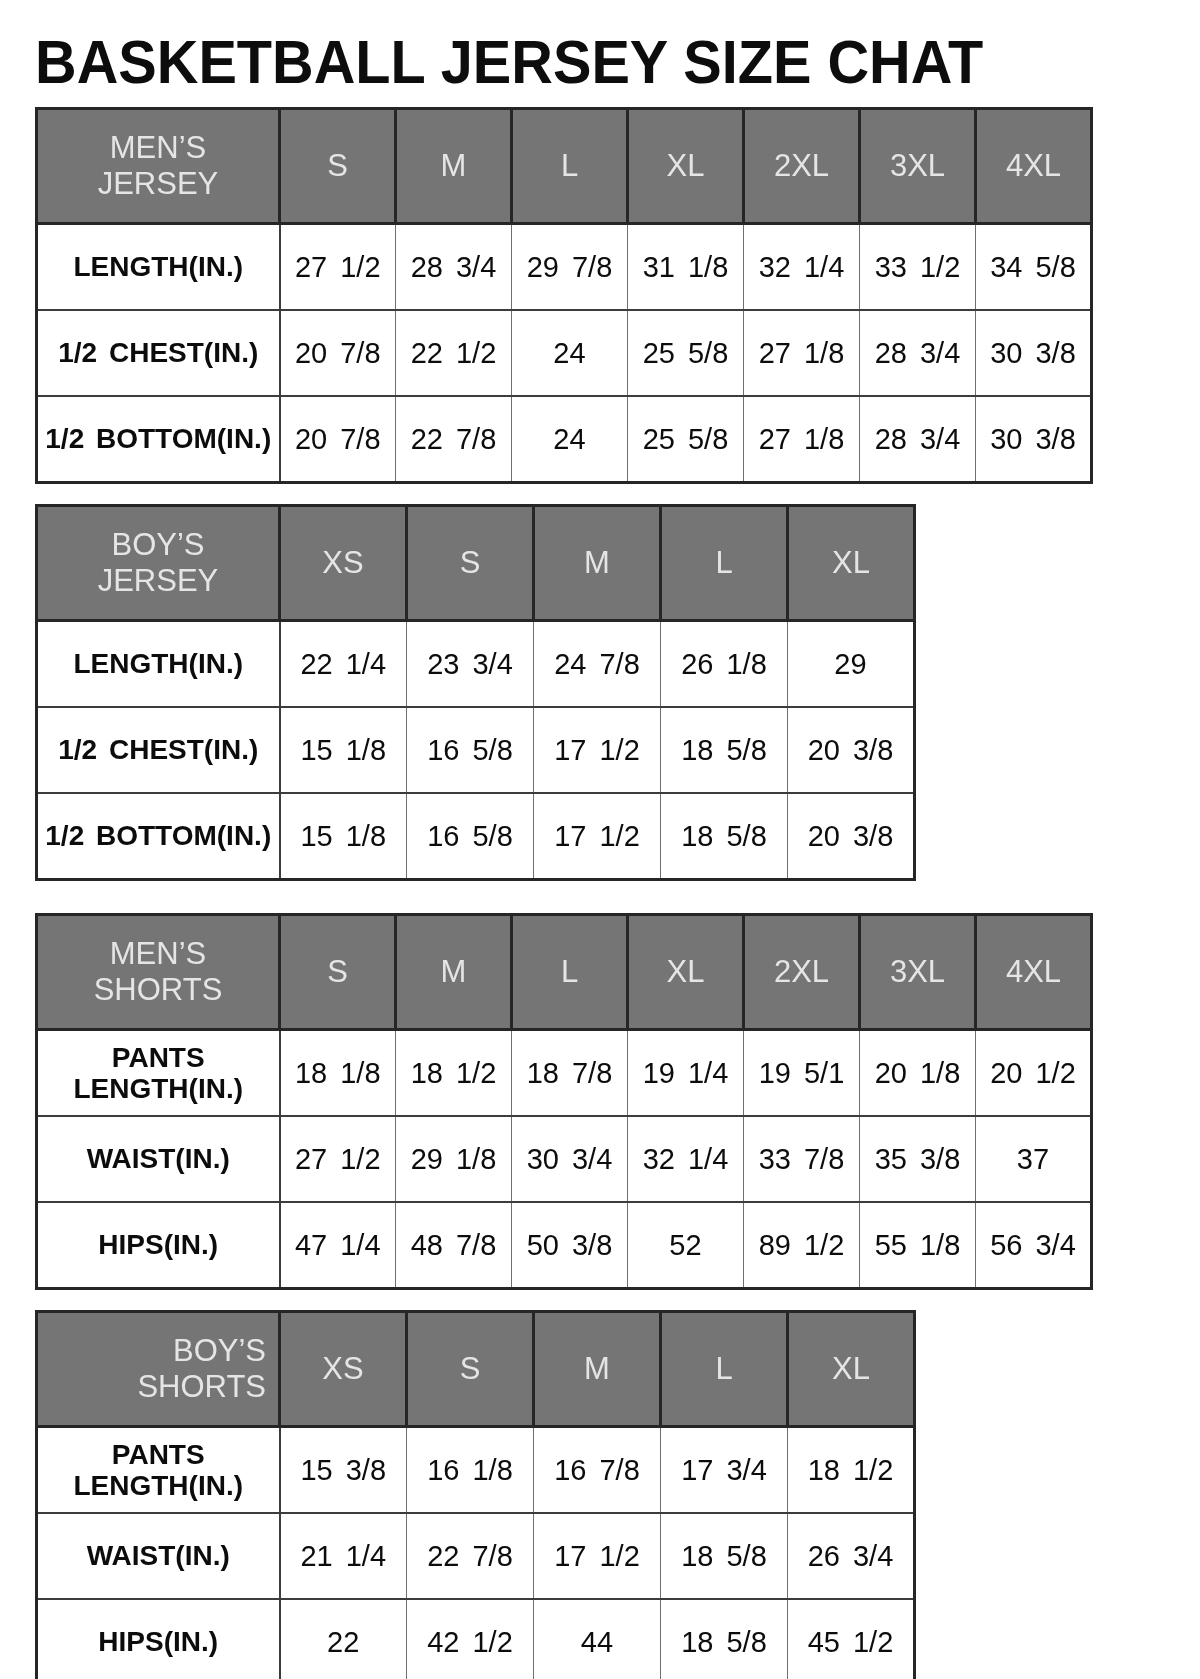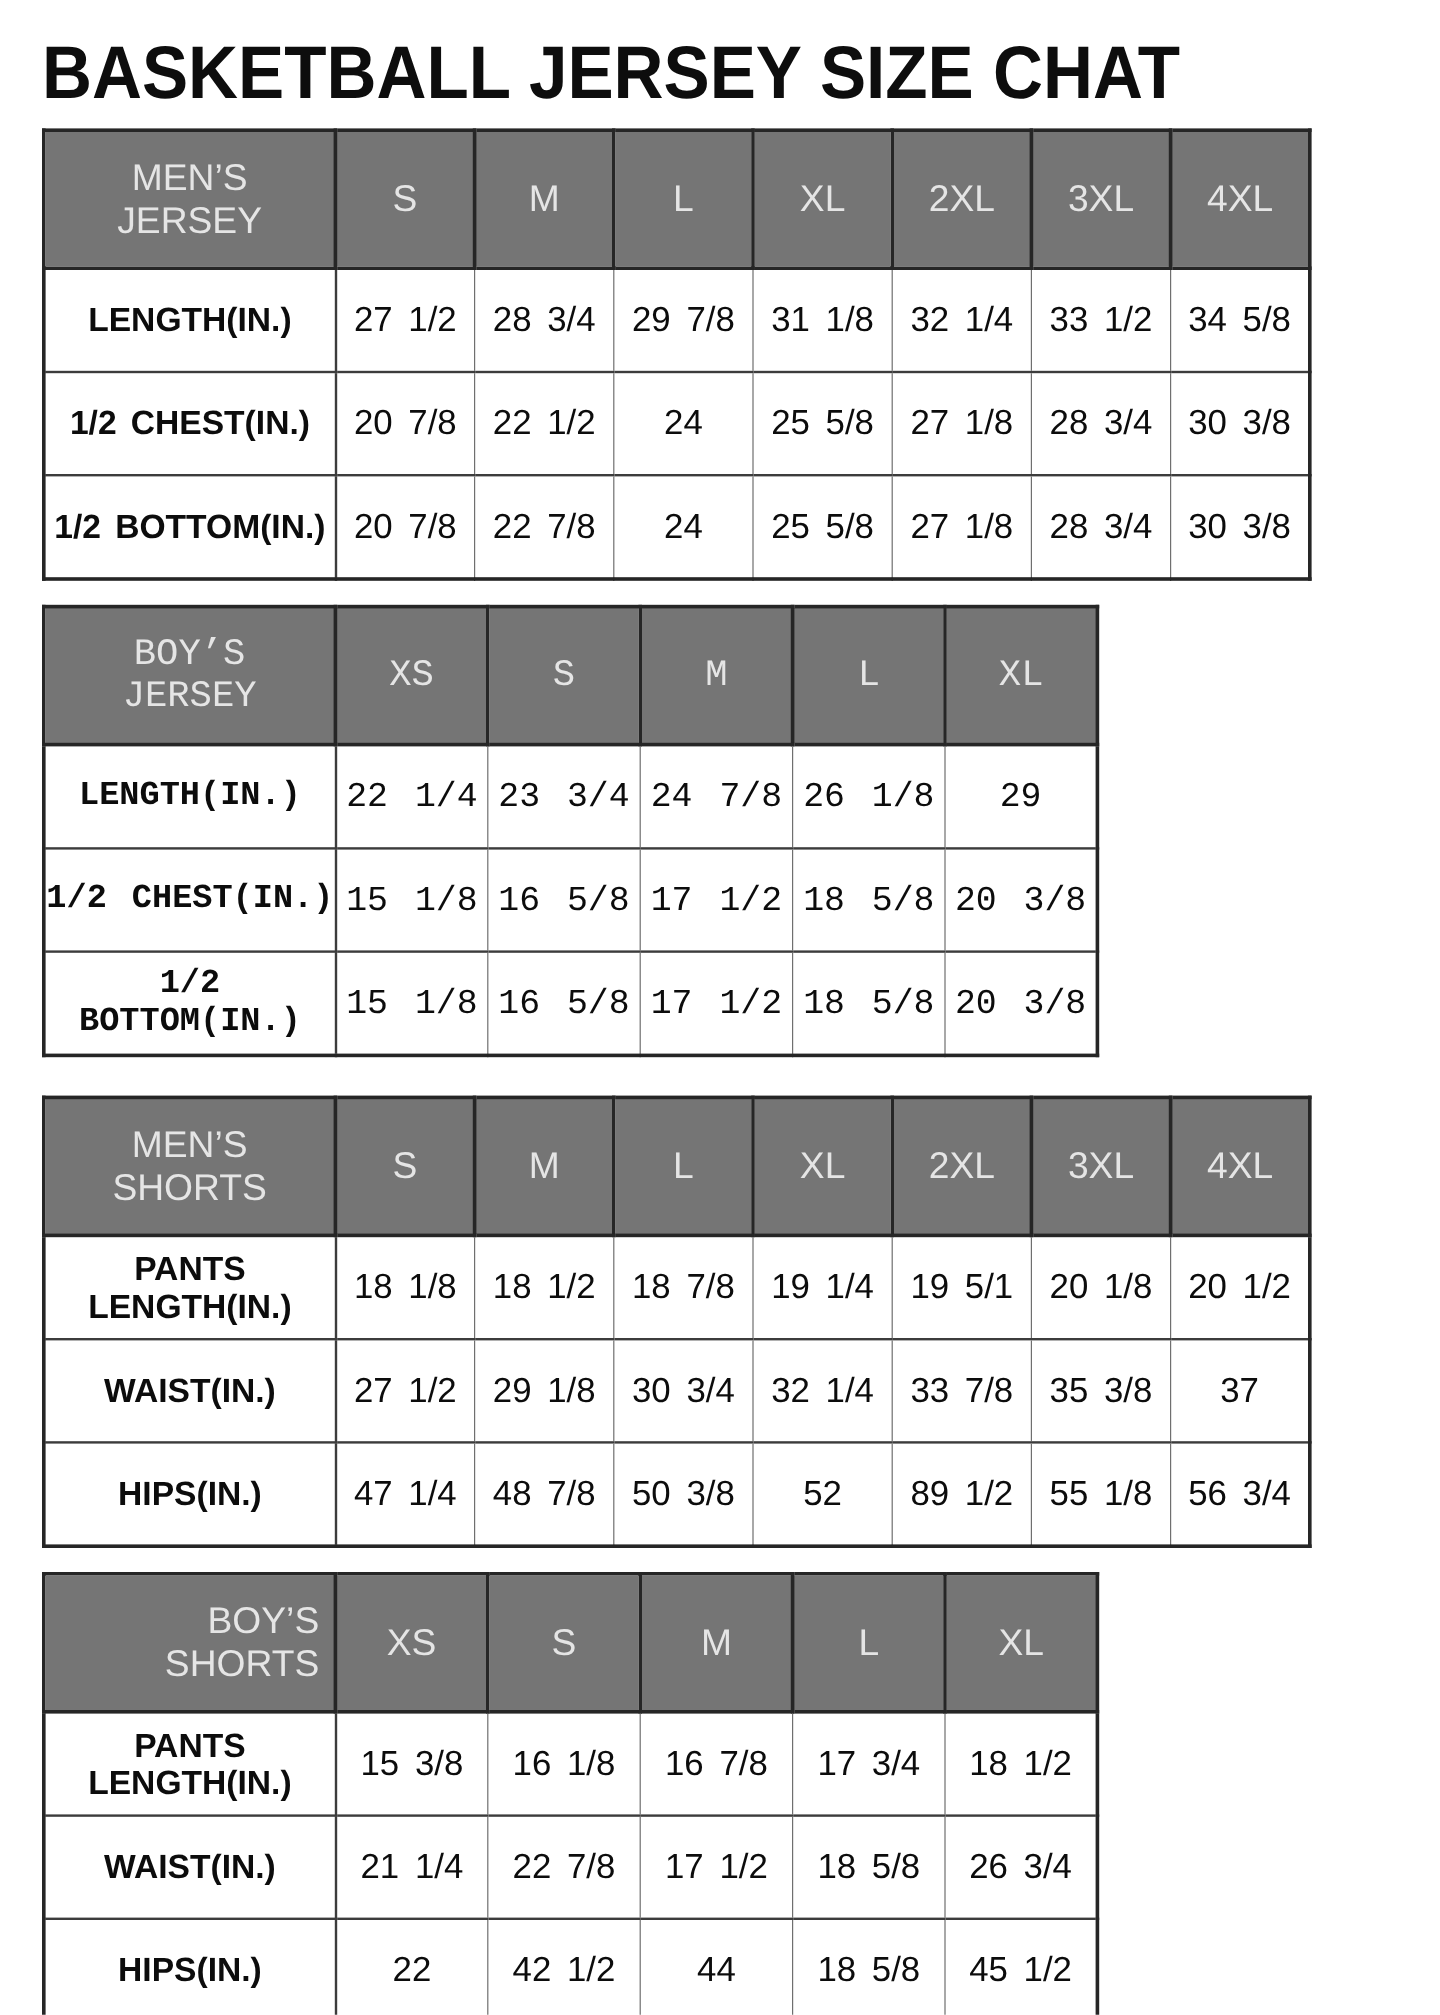--- a/index.html
+++ b/index.html
@@ -133,21 +133,21 @@
           <td class="val">20 7/8</td>
           <td class="val">22 7/8</td>
           <td class="val">24</td>
           <td class="val">25 5/8</td>
           <td class="val">27 1/8</td>
           <td class="val">28 3/4</td>
           <td class="val">30 3/8</td>
         </tr>
       </tbody>
     </table>
-  <table class="size-table gap-lg" style="width: 878px; font-family: Liberation Mono, monospace;">
+  <table class="size-table gap-lg" style="width: 878px;">
       <colgroup>
         <col style="width: 243px;">
         <col style="width: 127px;">
         <col style="width: 127px;">
         <col style="width: 127px;">
         <col style="width: 127px;">
         <col style="width: 127px;">
       </colgroup>
       <thead>
         <tr>

